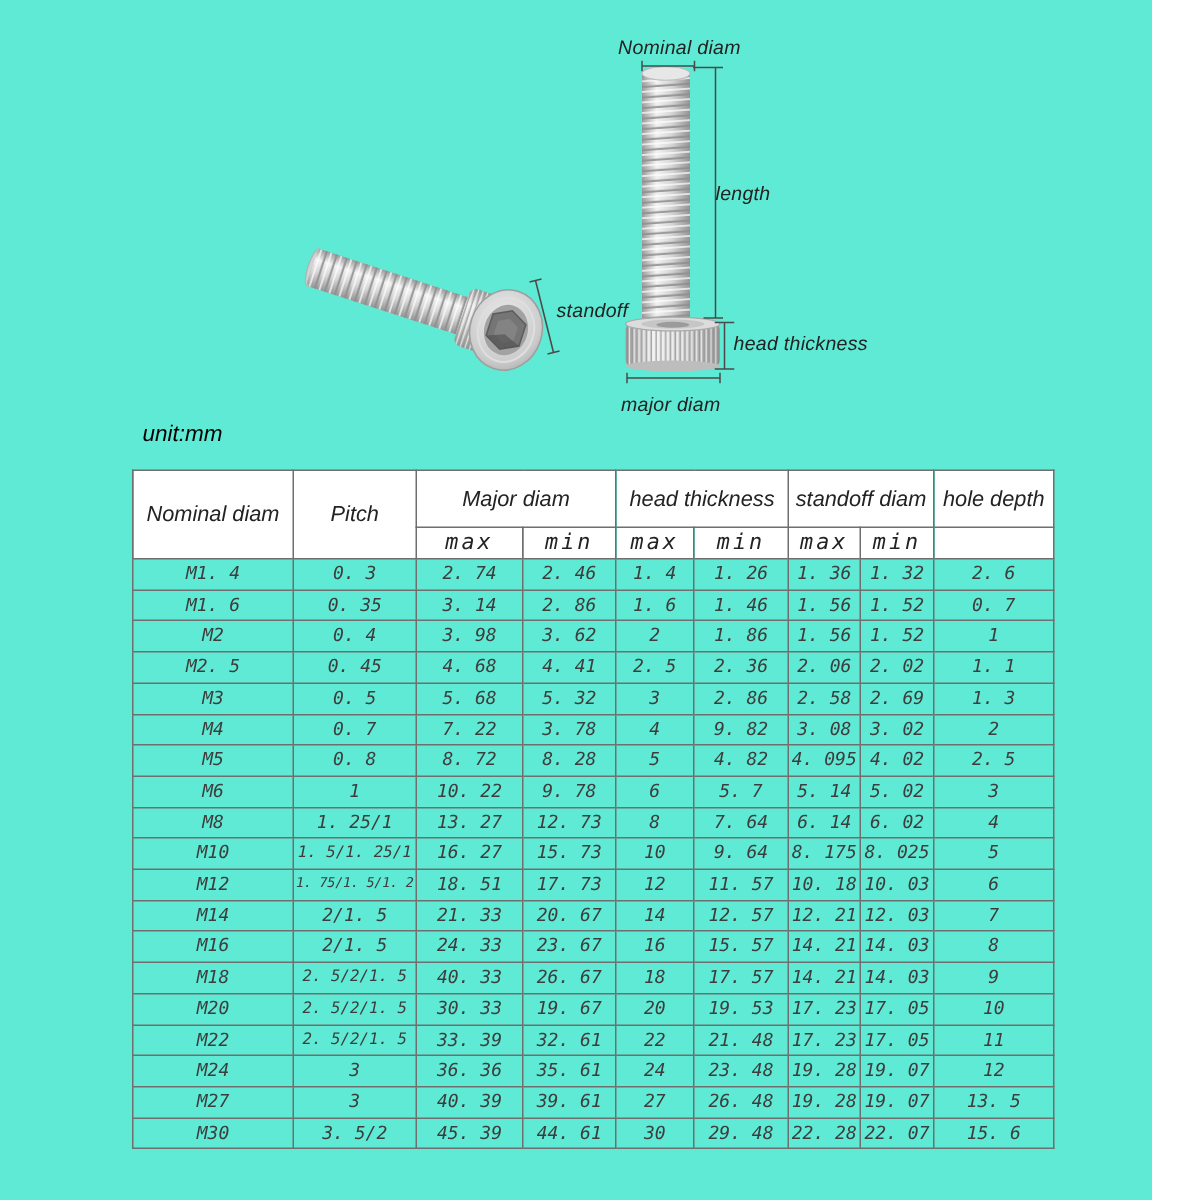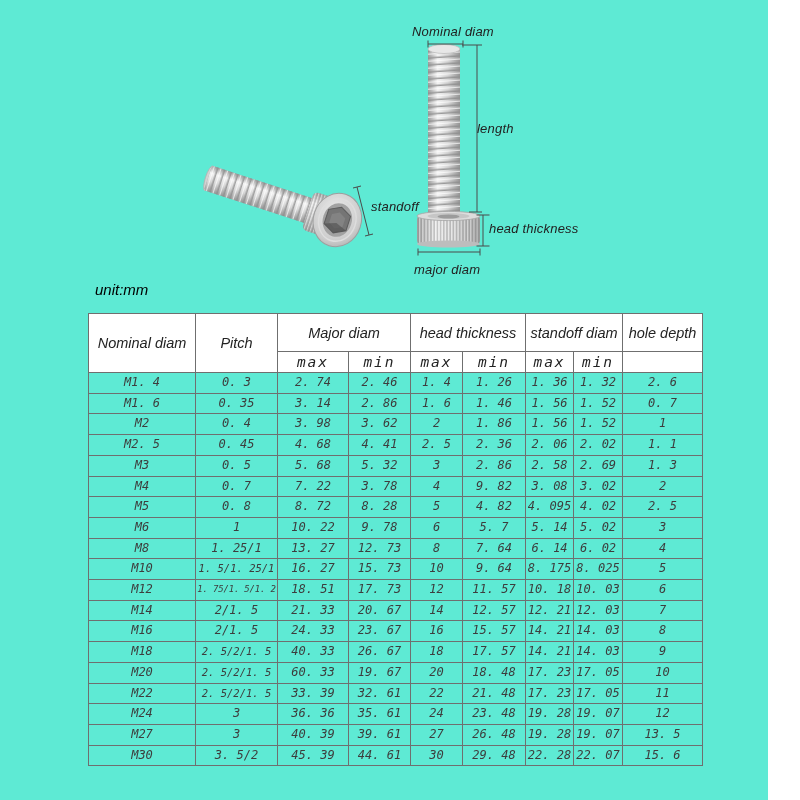--- a/index.html
+++ b/index.html
@@ -313,24 +313,24 @@
           <td>26. 67</td>
           <td>18</td>
           <td>17. 57</td>
           <td>14. 21</td>
           <td>14. 03</td>
           <td>9</td>
         </tr>
         <tr>
           <td>M20</td>
           <td class="sm">2. 5/2/1. 5</td>
-          <td>60. 33</td>
+          <td>30. 33</td>
           <td>19. 67</td>
           <td>20</td>
-          <td>18. 48</td>
+          <td>19. 53</td>
           <td>17. 23</td>
           <td>17. 05</td>
           <td>10</td>
         </tr>
         <tr>
           <td>M22</td>
           <td class="sm">2. 5/2/1. 5</td>
           <td>33. 39</td>
           <td>32. 61</td>
           <td>22</td>

